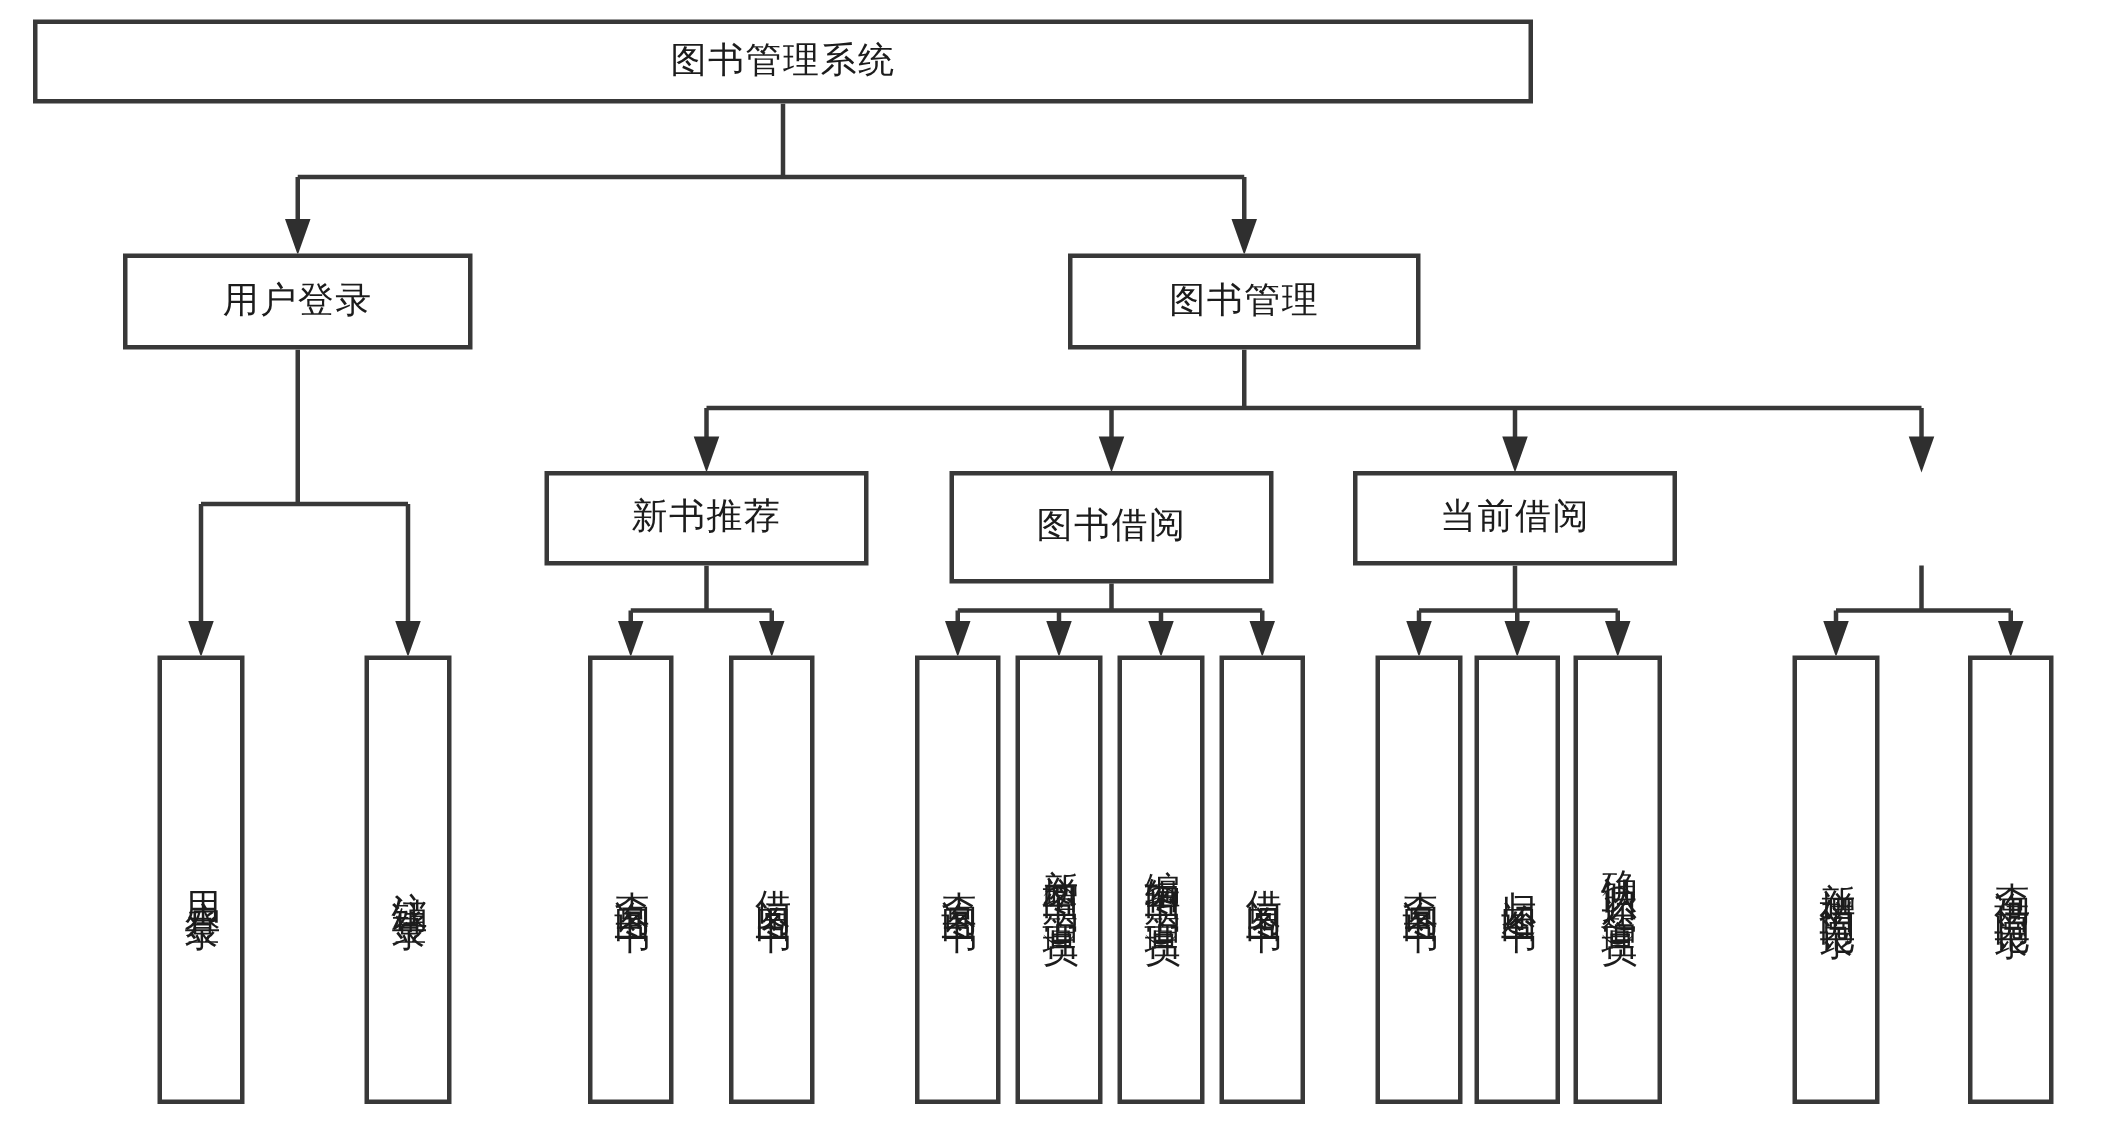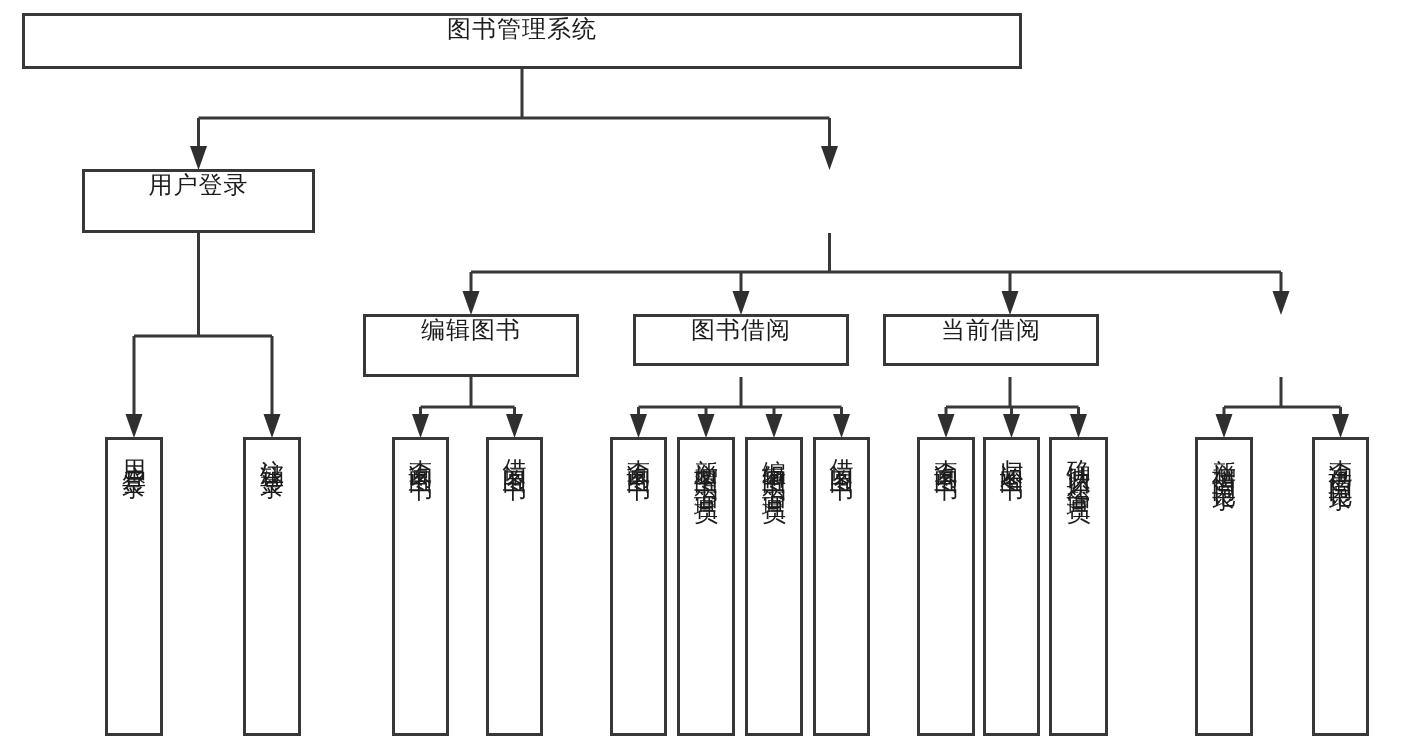--- a/index.html
+++ b/index.html
@@ -20,20 +20,21 @@
   #connectors{
     position:absolute;left:0;top:0;z-index:1;
     pointer-events:none;
   }
   .box{
     position:absolute;
     box-sizing:border-box;
     background:var(--bg);
     border:3px solid var(--line);
     display:flex;
+    align-items:center;
     justify-content:center;
     z-index:2;
   }
   .box .lbl{
     font-size:24px;
     line-height:1.1;
     letter-spacing:1px;
     white-space:nowrap;
   }
   .leaf .lbl{
@@ -117,28 +118,31 @@
     </g>
   </svg>
 
   <div class="box" style="left:22px;top:13px;width:1000px;height:56px;">
     <span class="lbl">图书管理系统</span>
   </div>
 
   <div class="box" style="left:82px;top:169px;width:233px;height:64px;">
     <span class="lbl">用户登录</span>
   </div>
+  <div class="box" style="left:712px;top:169px;width:235px;height:64px;">
+    <span class="lbl">图书管理</span>
+  </div>
 
   <div class="box" style="left:363px;top:314px;width:216px;height:63px;">
-    <span class="lbl">编辑图书</span>
+    <span class="lbl">新书推荐</span>
   </div>
-  <div class="box" style="left:633px;top:314px;width:216px;height:52px;">
+  <div class="box" style="left:633px;top:314px;width:216px;height:75px;">
     <span class="lbl">图书借阅</span>
   </div>
-  <div class="box" style="left:883px;top:314px;width:216px;height:52px;">
+  <div class="box" style="left:902px;top:314px;width:216px;height:63px;">
     <span class="lbl">当前借阅</span>
   </div>
 
   <div class="box leaf" style="left:105px;top:437px;width:58px;height:299px;">
     <span class="lbl">用户登录</span>
   </div>
   <div class="box leaf" style="left:243px;top:437px;width:58px;height:299px;">
     <span class="lbl">注销登录</span>
   </div>
 

